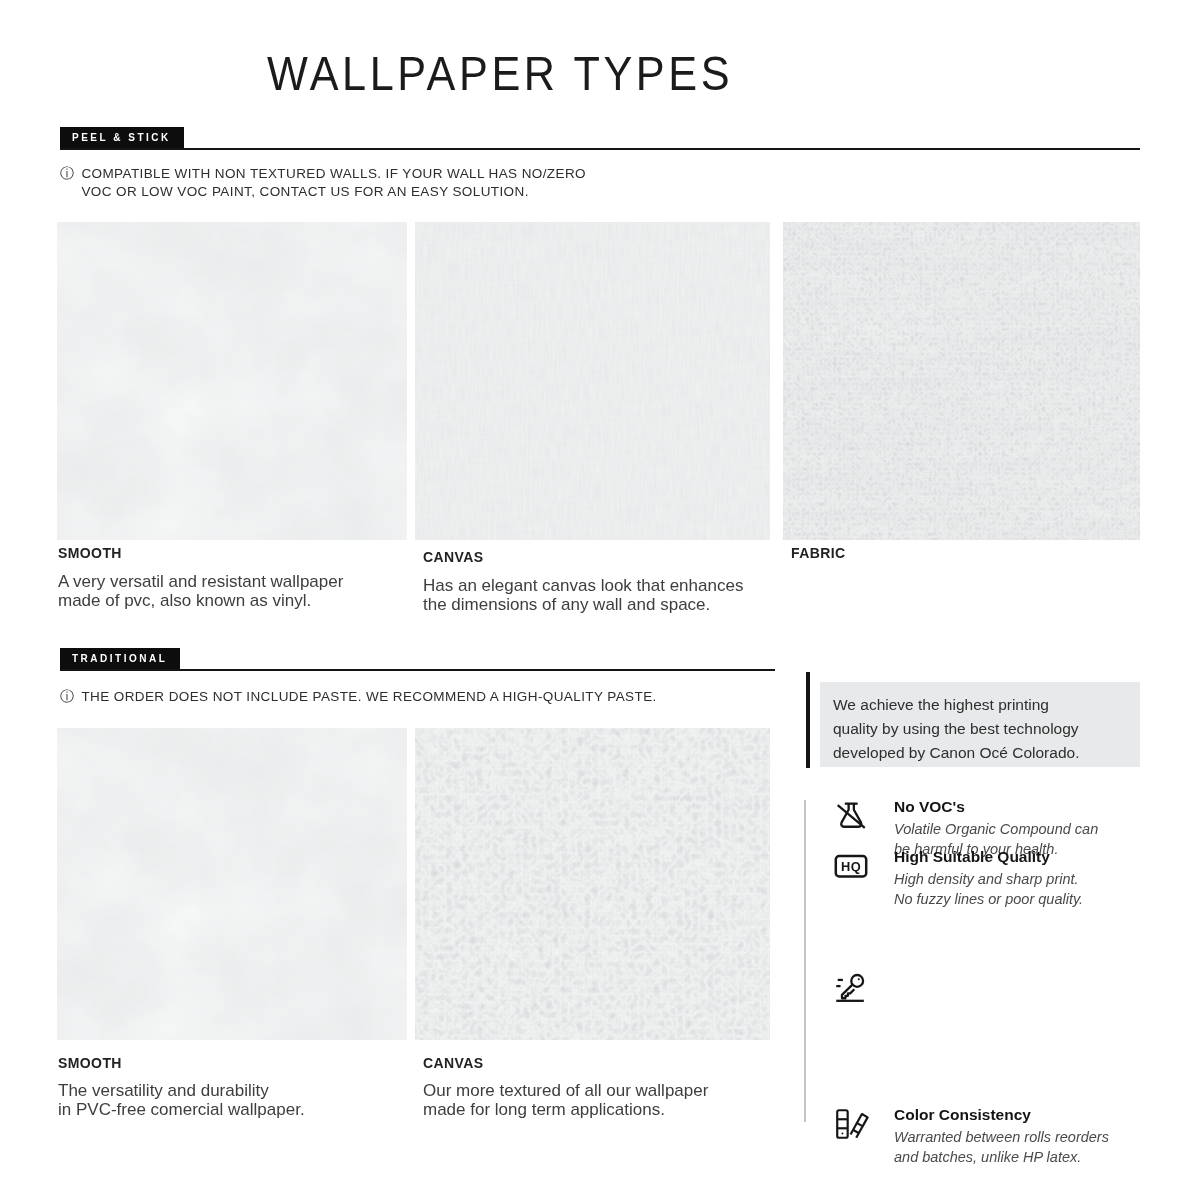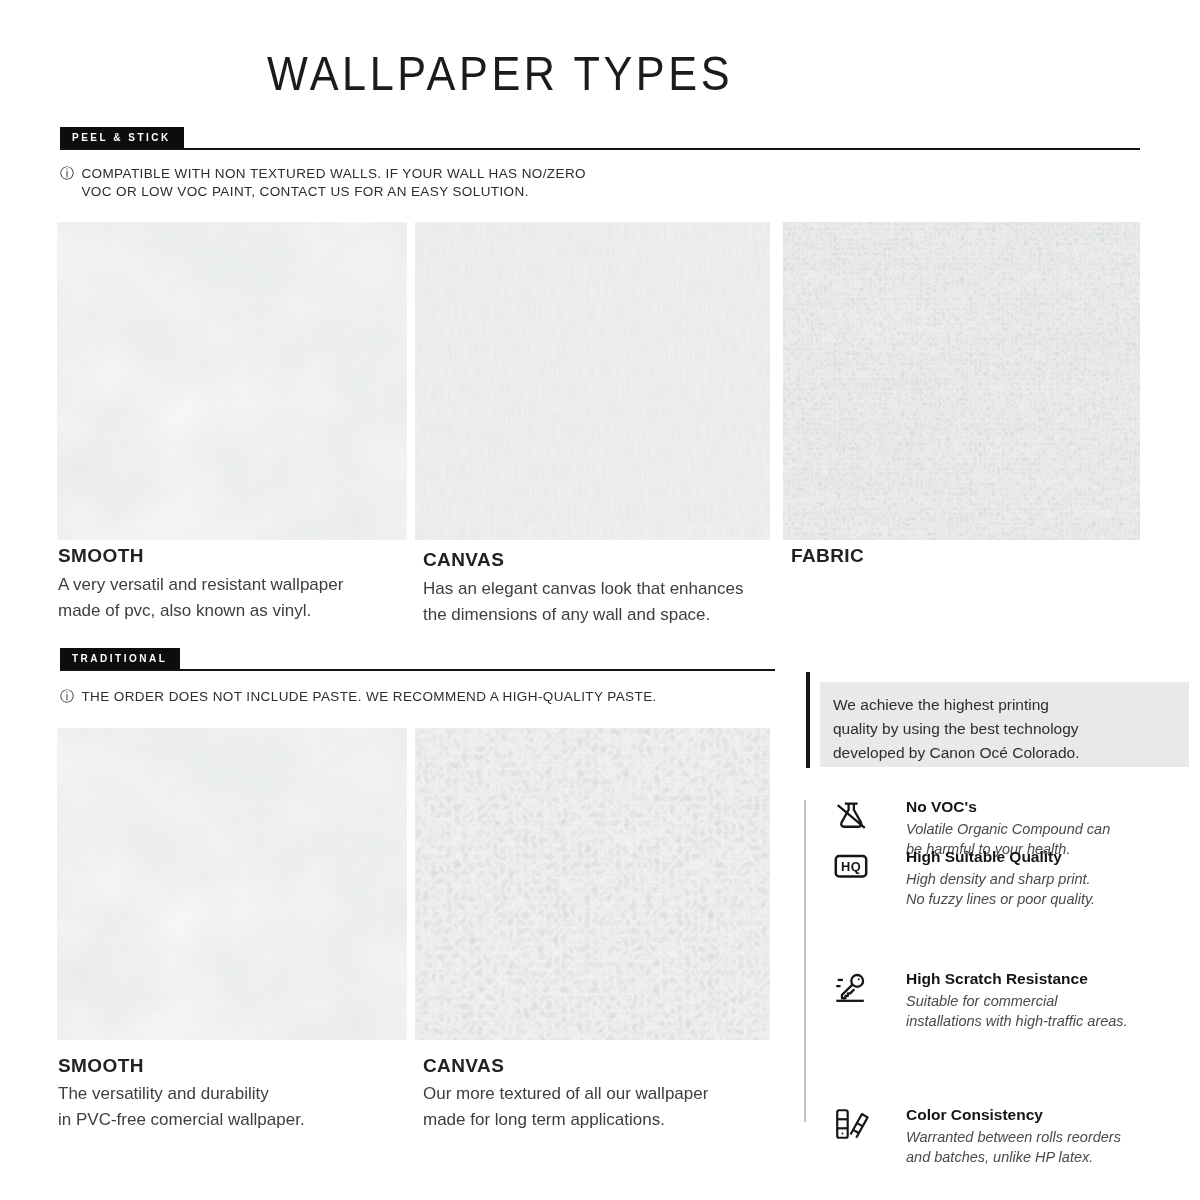--- a/index.html
+++ b/index.html
@@ -28,38 +28,38 @@
 
   
   .swatch{position:absolute;}
   .swatch svg{display:block;width:100%;height:100%;}
   .r1c1{left:57px;top:222px;width:350px;height:318px;}
   .r1c2{left:415px;top:222px;width:355px;height:318px;}
   .r1c3{left:783px;top:222px;width:357px;height:318px;}
   .r2c1{left:57px;top:728px;width:350px;height:312px;}
   .r2c2{left:415px;top:728px;width:355px;height:312px;}
 
-  .sw-name{position:absolute;font-size:19px;font-weight:bold;letter-spacing:.4px;color:#222222;}
+  .sw-name{position:absolute;font-size:14px;font-weight:bold;letter-spacing:.4px;color:#222222;}
   .n-r1c1{left:58px;top:545px;} .n-r1c2{left:423px;top:549px;} .n-r1c3{left:791px;top:545px;}
   .n-r2c1{left:58px;top:1055px;} .n-r2c2{left:423px;top:1055px;}
 
-  .sw-desc{position:absolute;font-size:17px;line-height:26px;color:#3e3e3e;}
+  .sw-desc{position:absolute;font-size:17px;line-height:19px;color:#3e3e3e;}
   .d-r1c1{left:58px;top:572px;width:345px;} .d-r1c2{left:423px;top:576px;width:350px;}
   .d-r1c3{left:791px;top:572px;width:345px;}
   .d-r2c1{left:58px;top:1081px;width:300px;} .d-r2c2{left:423px;top:1081px;width:330px;}
 
   
   .aside-bar{position:absolute;left:806px;top:672px;width:4px;height:96px;background:#141414;}
-  .aside-box{position:absolute;left:820px;top:682px;width:369px;height:85px;background:#e8e9ea;
+  .aside-box{position:absolute;left:820px;top:682px;width:320px;height:85px;background:#e8e9ea;
              color:#2e2e2e;font-size:15.5px;line-height:24px;padding:11px 0 0 13px;
              box-sizing:border-box;}
 
   
   .feat-line{position:absolute;left:804px;top:800px;width:1.5px;height:322px;background:#c3c3c3;}
-  .feature{position:absolute;left:832px;width:312px;display:flex;gap:36px;}
+  .feature{position:absolute;left:832px;width:312px;display:flex;gap:24px;}
   .f1{top:797px;}.f2{top:847px;}.f3{top:969px;}.f4{top:1105px;}
   .f-icon{flex:0 0 38px;height:38px;}
   .f-icon svg{display:block;}
   .f-title{font-size:15.5px;font-weight:bold;color:#141414;line-height:20px;margin-bottom:3px;}
   .f-desc{font-size:14.5px;line-height:19.5px;color:#4a4a4a;font-style:italic;}
 
   .defs-svg{position:absolute;width:0;height:0;overflow:hidden;}
 </style>
 </head>
 <body>
@@ -241,25 +241,20 @@
   <div class="feature f3">
     <div class="f-icon">
       <svg viewBox="0 0 40 40" width="38" height="38" fill="none" stroke="#161616" stroke-width="2.4" stroke-linejoin="round">
         <circle cx="26.5" cy="12.5" r="6.2"></circle>
         <circle cx="28.2" cy="10.8" r="1.1" fill="#161616" stroke="none"></circle>
         <path d="M21.5 16.5 L10.5 27.2 V30.8 H14.2 V28.2 H16.8 V25.6 H19.2 L23.5 21.3"></path>
         <path d="M6 11.5 h5.5"></path>
         <path d="M4.5 18 h4.5"></path>
         <path d="M4.5 33.5 h29"></path>
       </svg>
-    </div>
-    <div>
-      <div class="f-title">High Scratch Resistance</div>
-      <div class="f-desc pre">Suitable for commercial
-installations with high-traffic areas.</div>
     </div>
   </div>
 
   <div class="feature f4">
     <div class="f-icon">
       <svg viewBox="0 0 40 40" width="38" height="38" fill="none" stroke="#161616" stroke-width="2.3" stroke-linejoin="round">
         <rect x="5.5" y="5.5" width="11" height="29" rx="2"></rect>
         <path d="M5.5 15 H16.5"></path>
         <path d="M5.5 24.5 H16.5"></path>
         <circle cx="11" cy="30" r="1" fill="#161616" stroke="none"></circle>

